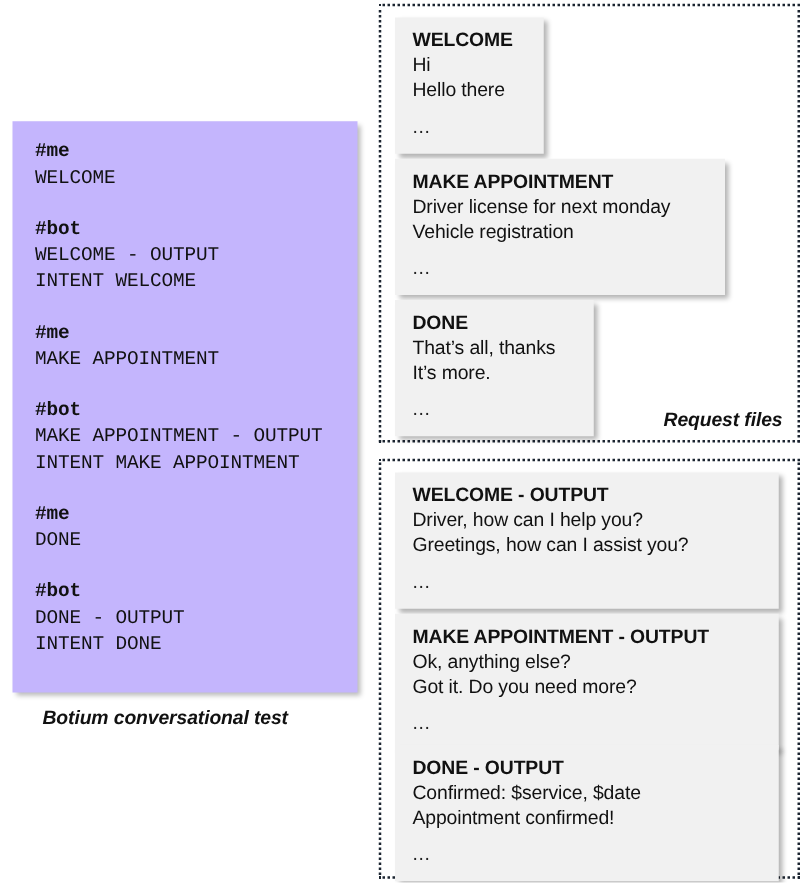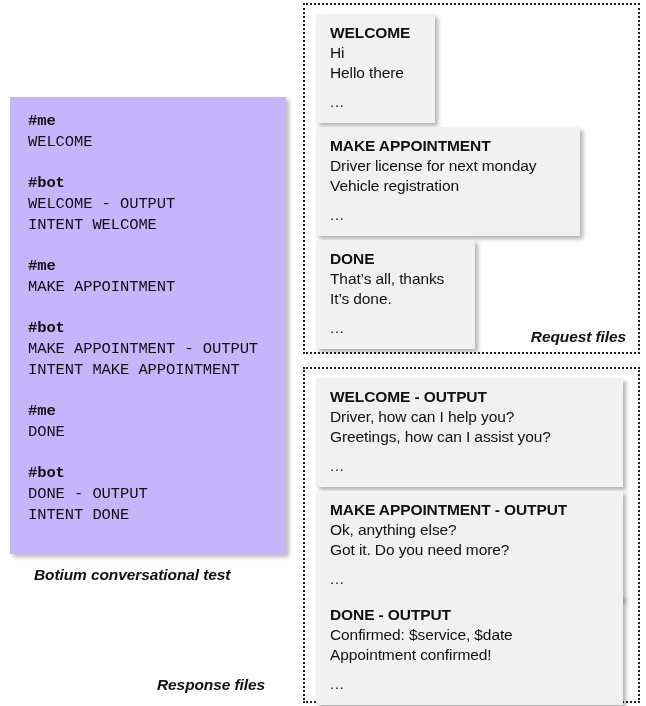--- a/index.html
+++ b/index.html
@@ -199,21 +199,21 @@
   <div id="req-card-1" class="card">
     <div class="card-title">MAKE APPOINTMENT</div>
     <div class="card-line">Driver license for next monday</div>
     <div class="card-line">Vehicle registration</div>
     <div class="card-ellipsis">...</div>
   </div>
 
   <div id="req-card-2" class="card">
     <div class="card-title">DONE</div>
     <div class="card-line">That’s all, thanks</div>
-    <div class="card-line">It’s done.</div>
+    <div class="card-line">It’s more.</div>
     <div class="card-ellipsis">...</div>
   </div>
 
   <div id="response-box" class="dotted-box"></div>
 
   <div id="res-card-0" class="card">
     <div class="card-title">WELCOME - OUTPUT</div>
     <div class="card-line">Driver, how can I help you?</div>
     <div class="card-line">Greetings, how can I assist you?</div>
     <div class="card-ellipsis">...</div>
@@ -226,15 +226,14 @@
     <div class="card-ellipsis">...</div>
   </div>
 
   <div id="res-card-2" class="card">
     <div class="card-title">DONE - OUTPUT</div>
     <div class="card-line">Confirmed: $service, $date</div>
     <div class="card-line">Appointment confirmed!</div>
     <div class="card-ellipsis">...</div>
   </div>
 
-  <div id="response-caption">Response files</div>
 
 </div>
 
 </body></html>

